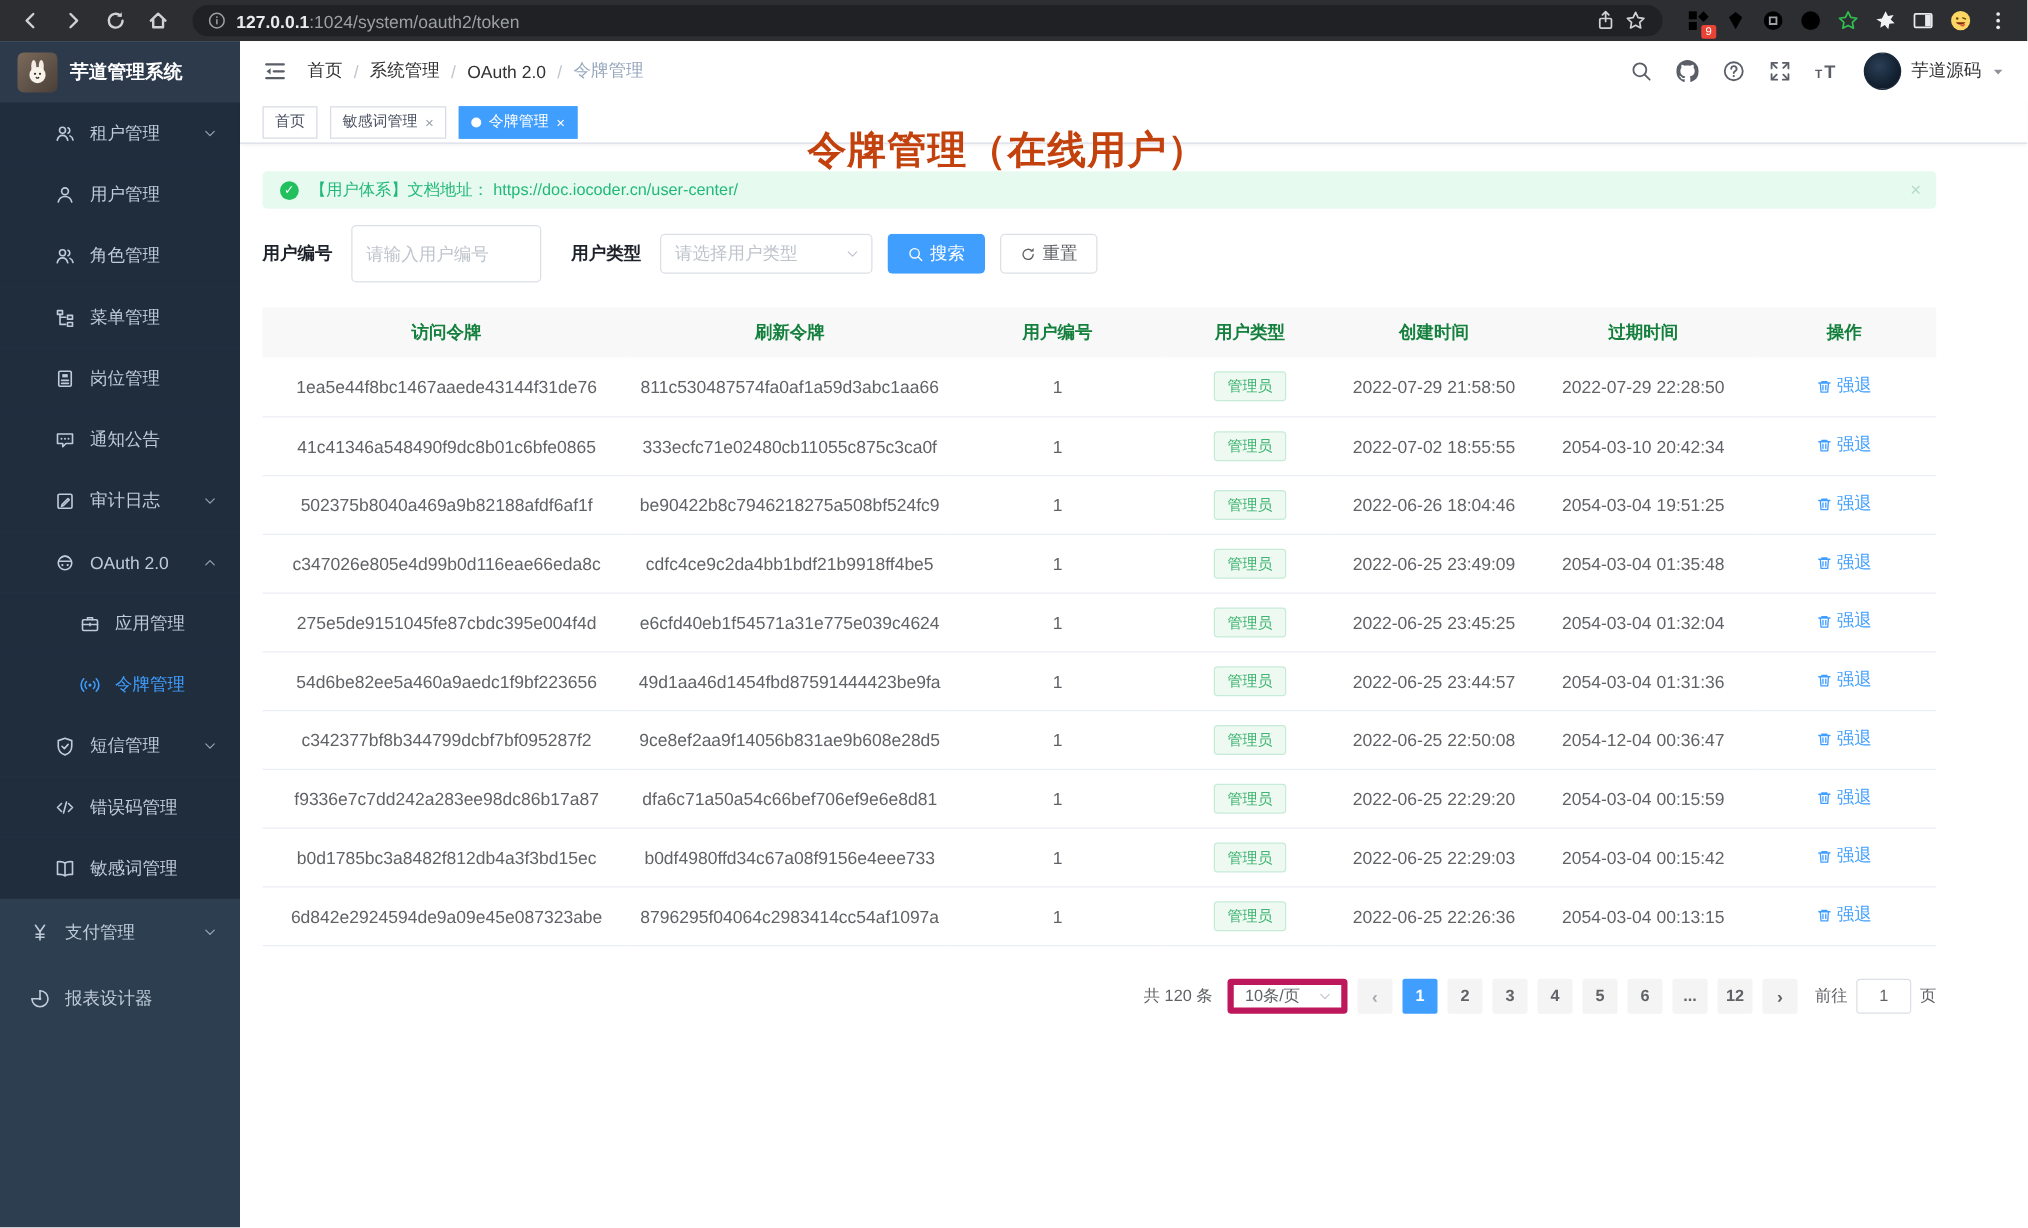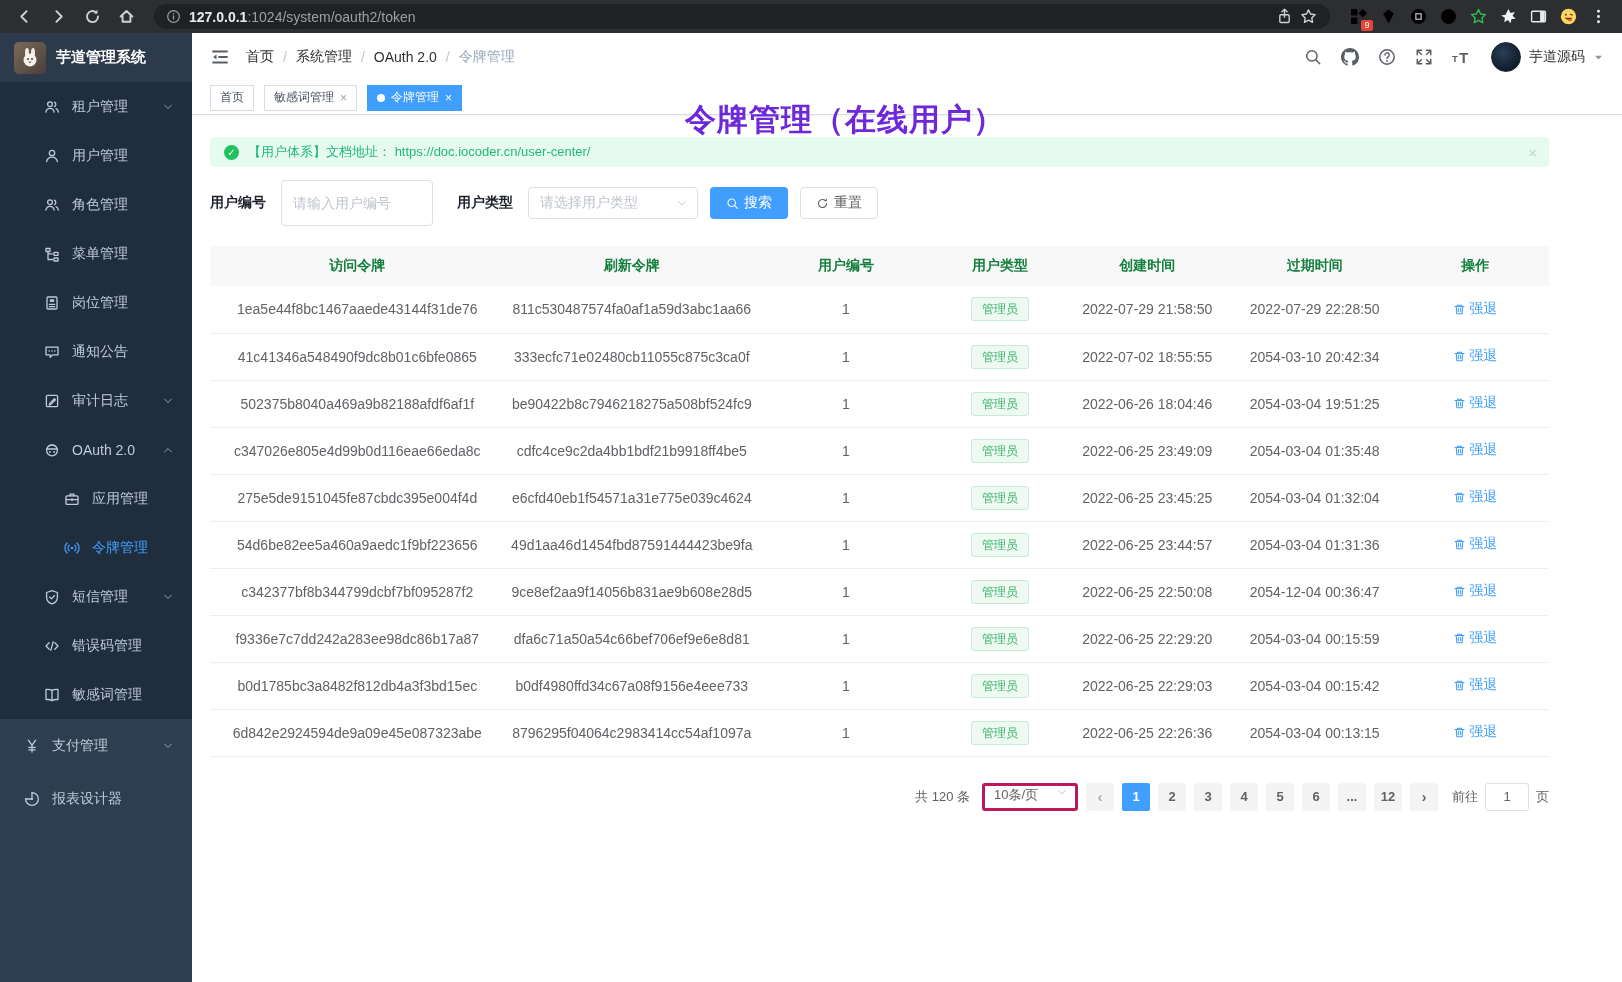--- a/index.html
+++ b/index.html
@@ -58,21 +58,21 @@
   .user-caret svg { width:11px; height:11px; }
 
   .tags-bar { height:34px; border-bottom:1px solid #d8dce5; box-shadow:0 1px 3px rgba(0,0,0,.06); display:flex; align-items:center; gap:10px; padding:0 18px; background:#fff; }
   .tag-tab { height:26px; display:flex; align-items:center; gap:6px; padding:0 9px; border:1px solid #d8dce5; background:#fff; color:#495060; font-size:12px; cursor:pointer; }
   .tag-tab .dot { width:8px; height:8px; border-radius:50%; background:#fff; display:none; }
   .tag-tab .close { font-size:12px; color:#9aa0ab; line-height:1; }
   .tag-tab.active { background:#409eff; border-color:#409eff; color:#fff; }
   .tag-tab.active .dot { display:block; }
   .tag-tab.active .close { color:#fff; }
 
-  .annotation { position:absolute; left:493px; top:66px; font-size:31px; font-weight:700; color:#6d28d9; letter-spacing:1px; z-index:5; pointer-events:none; }
+  .annotation { position:absolute; left:454px; top:66px; font-size:31px; font-weight:700; color:#c2410c; letter-spacing:1px; z-index:5; pointer-events:none; }
 
   .content { padding:22px 73px 0 18px; }
 
   .alert { position:relative; background:#e7faf0; border-radius:4px; height:30px; display:flex; align-items:center; gap:9px; padding:0 14px; color:#21b978; font-size:13px; }
   .alert .check { width:15px; height:15px; border-radius:50%; background:#21c05d; color:#fff; display:flex; align-items:center; justify-content:center; font-size:10px; flex:0 0 auto; }
   .alert a { color:#21b978; text-decoration:none; }
   .alert .alert-close { position:absolute; right:12px; color:#b6dcc8; font-size:15px; cursor:pointer; }
 
   .filters { display:flex; align-items:center; margin-top:13px; font-size:14px; }
   .f-label { font-weight:700; color:#1d2129; margin-right:15px; }
@@ -91,21 +91,21 @@
   .grid thead th { background:#f8f8f9; height:40px; font-size:14px; color:#15803d; font-weight:700; text-align:center; }
   .grid tbody td { height:47px; border-bottom:1px solid #ebeef5; font-size:14px; color:#606266; text-align:center; white-space:nowrap; overflow:hidden; }
   .grid col.c1 { width:22%; } .grid col.c2 { width:19%; } .grid col.c3 { width:13%; }
   .grid col.c4 { width:10%; } .grid col.c5 { width:12%; } .grid col.c6 { width:13%; } .grid col.c7 { width:11%; }
   .tag-success { display:inline-block; background:#edf9f1; border:1px solid #c6ecd7; color:#3cb36f; font-size:12px; line-height:22px; padding:0 10px; border-radius:3px; }
   .danger-link { color:#409eff; font-size:14px; text-decoration:none; display:inline-flex; align-items:center; gap:3px; cursor:pointer; }
   .danger-link svg { width:13px; height:13px; }
 
   .pager { margin-top:26px; display:flex; align-items:center; justify-content:flex-end; gap:8px; font-size:13px; color:#606266; }
   .pager .total { margin-right:4px; }
-  .size-select { position:relative; width:96px; height:28px; border:3px solid #be185d; border-radius:3px; display:flex; align-items:flex-start; padding:0 9px; color:#606266; background:#fff; cursor:pointer; }
+  .size-select { position:relative; width:96px; height:28px; border:5px solid #be185d; border-radius:3px; display:flex; align-items:center; padding:0 9px; color:#606266; background:#fff; cursor:pointer; }
   .size-select .sel-chev { position:absolute; right:7px; color:#c0c4cc; display:flex; }
   .pg-btn { min-width:28px; height:28px; background:#f4f4f5; border-radius:2px; display:flex; align-items:center; justify-content:center; color:#606266; font-weight:600; cursor:pointer; padding:0 4px; }
   .pg-btn.arrow { color:#a8abb2; font-size:14px; }
   .pg-btn.active { background:#409eff; color:#fff; }
   .goto { display:flex; align-items:center; gap:7px; margin-left:6px; }
   .goto input { width:44px; height:28px; border:1px solid #dcdfe6; border-radius:3px; text-align:center; font-size:13px; color:#606266; outline:none; }
 
   .st { fill:none; stroke:currentColor; stroke-width:1.3; stroke-linecap:round; stroke-linejoin:round; }
   .st2 { fill:none; stroke:currentColor; stroke-width:1.8; stroke-linecap:round; stroke-linejoin:round; }
   .fl { fill:currentColor; stroke:none; }

